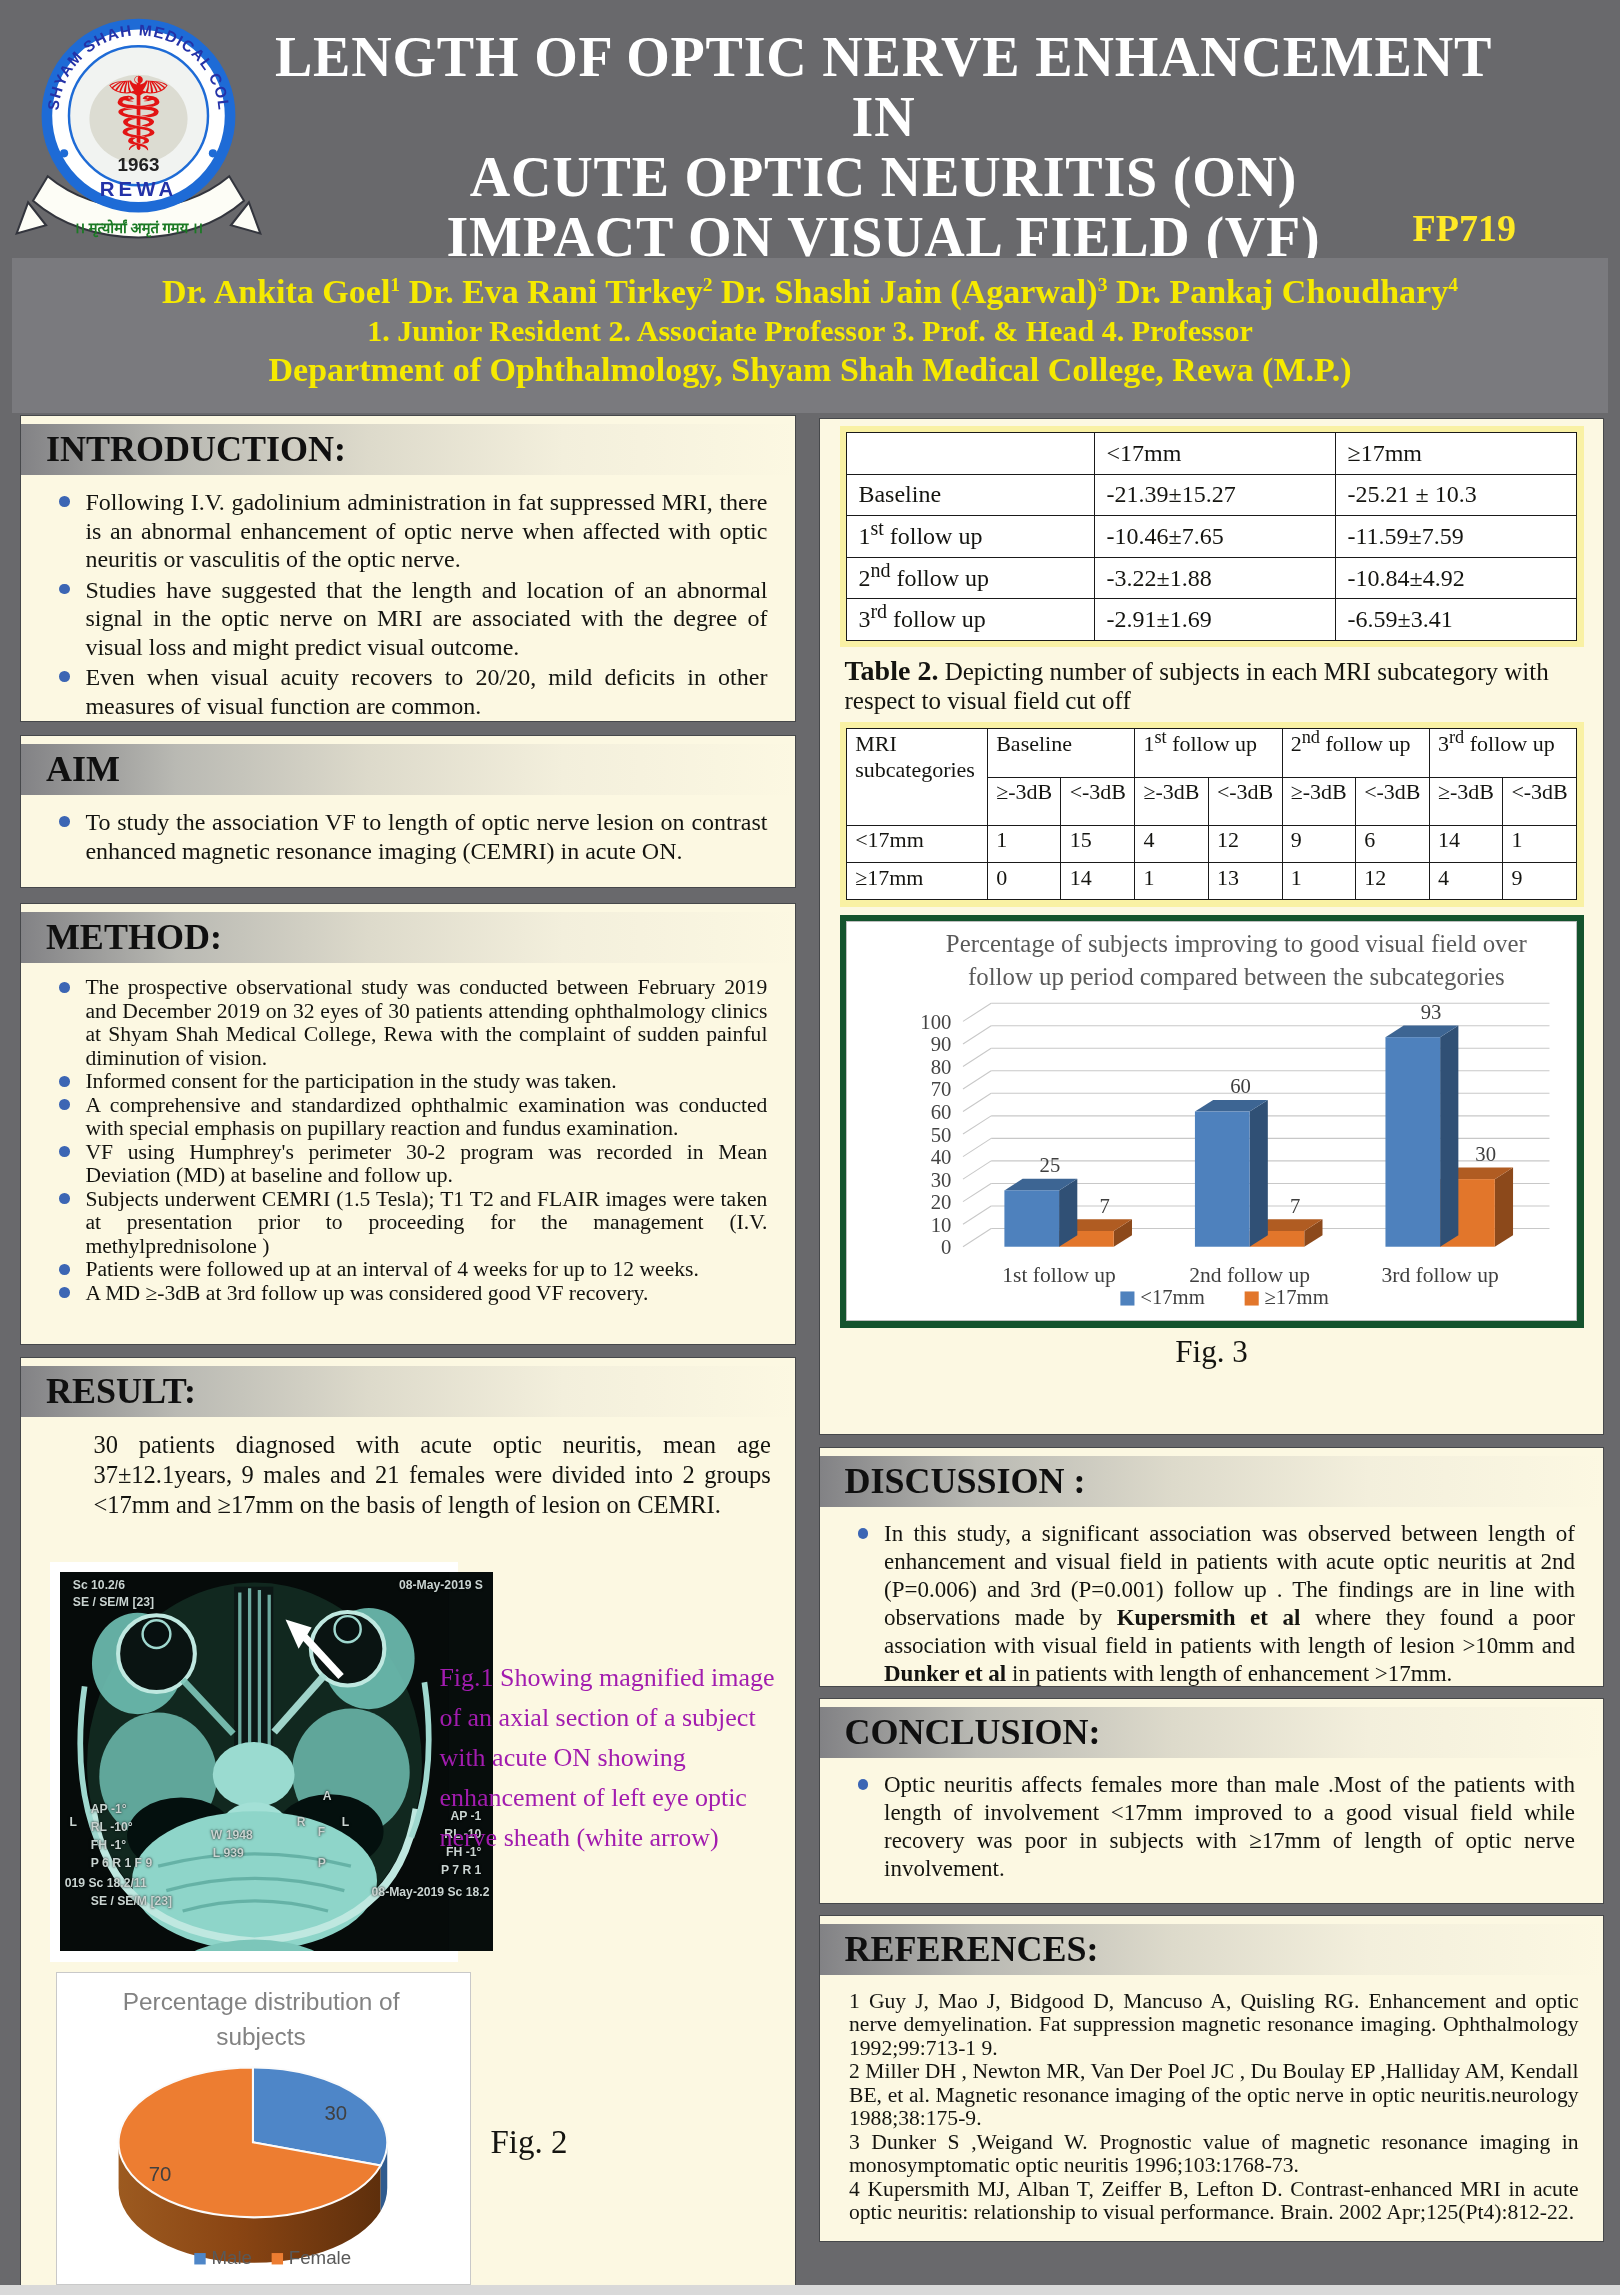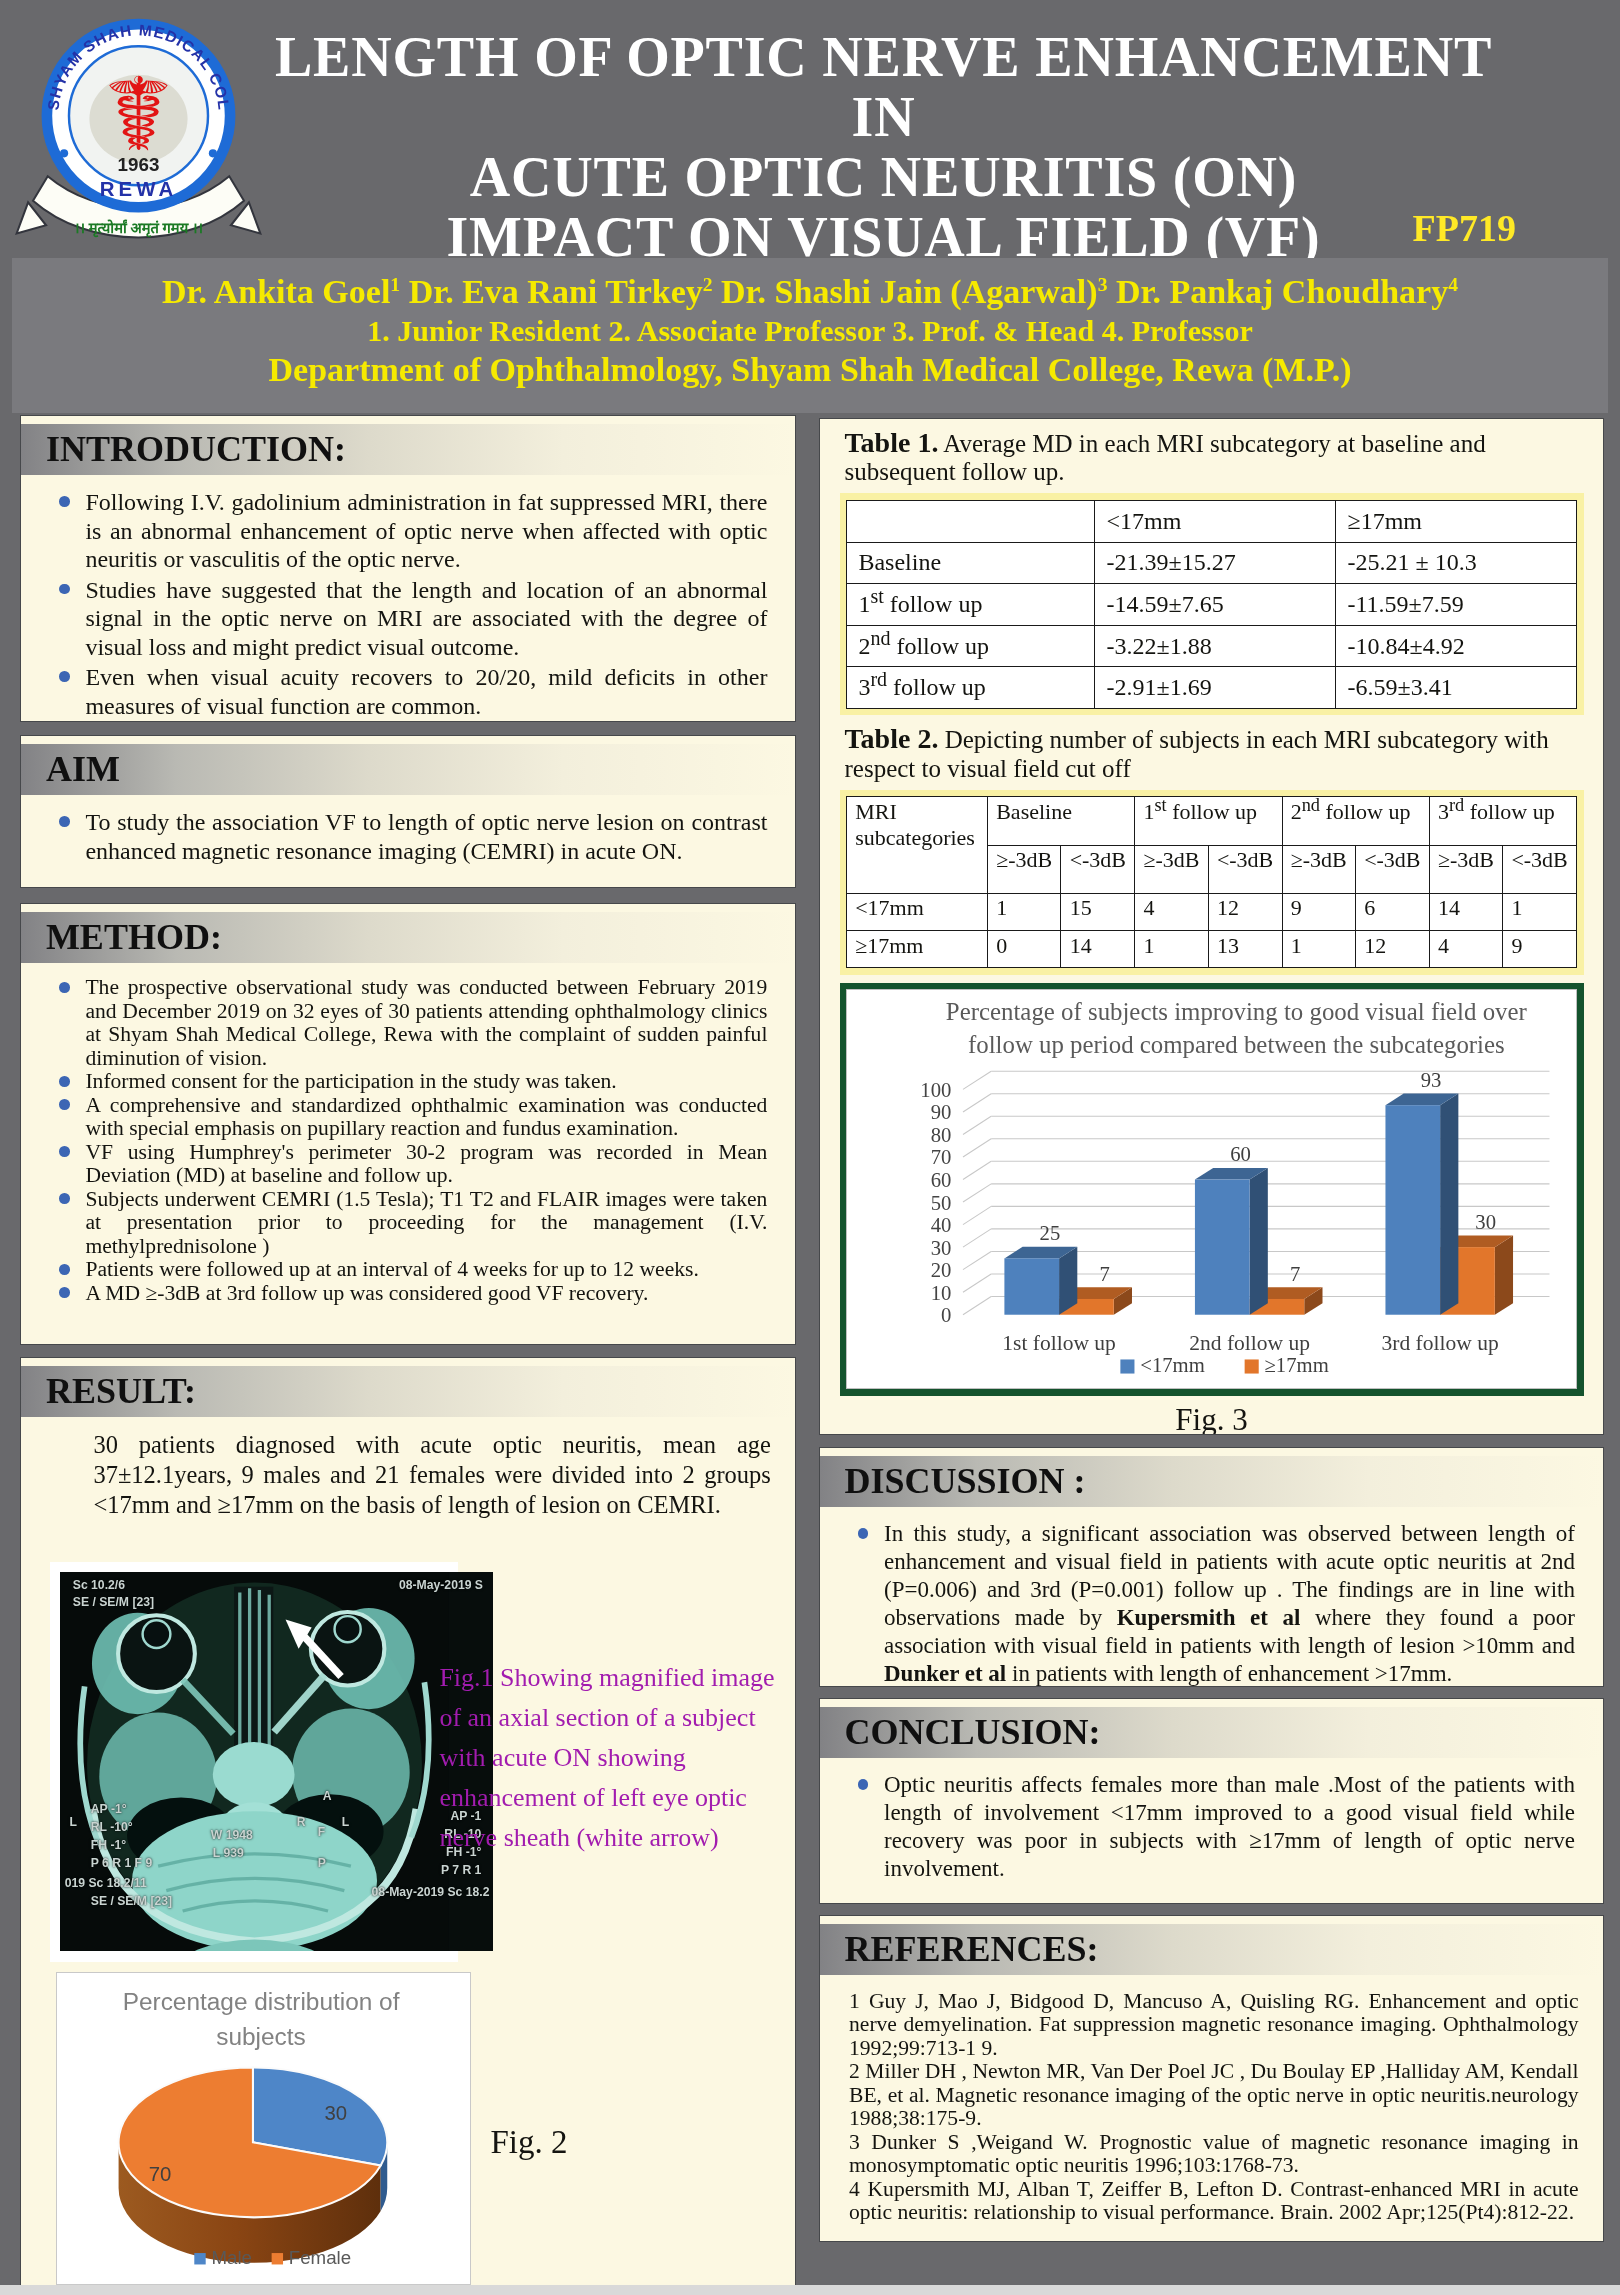--- a/index.html
+++ b/index.html
@@ -229,23 +229,20 @@
           <rect x="168" y="344" width="14" height="14" fill="#4E86C8"></rect>
           <text x="189" y="357" font-size="23" fill="#595959" font-family="Liberation Sans, sans-serif">Male</text>
           <rect x="263" y="344" width="14" height="14" fill="#ED7D31"></rect>
           <text x="284" y="357" font-size="23" fill="#595959" font-family="Liberation Sans, sans-serif">Female</text>
         </svg>
     </div>
     <div class="fig2-caption">Fig. 2</div>
   </div>
 
   <div class="panel" id="p-tables">
-    <div class="tp-caption">
-      <span class="cap-b">Table 1.</span><span> Average MD in each MRI subcategory  at baseline and subsequent follow up.</span>
-    </div>
     <div class="yellow-frame">
       <table class="t1" id="table1">
         <colgroup>
             <col class="c0">
             <col class="c1">
             <col class="c2">
           </colgroup>
       <thead>
             <tr>
               <th></th>
@@ -254,21 +251,21 @@
             </tr>
           </thead>
           <tbody>
             <tr>
               <td>Baseline</td>
               <td>-21.39±15.27</td>
               <td>-25.21 ± 10.3</td>
             </tr>
             <tr>
               <td>1<sup>st</sup> follow up</td>
-              <td>-14.59±7.65</td>
+              <td>-10.46±7.65</td>
               <td>-11.59±7.59</td>
             </tr>
             <tr>
               <td>2<sup>nd</sup> follow up</td>
               <td>-3.22±1.88</td>
               <td>-10.84±4.92</td>
             </tr>
             <tr>
               <td>3<sup>rd</sup> follow up</td>
               <td>-2.91±1.69</td>

